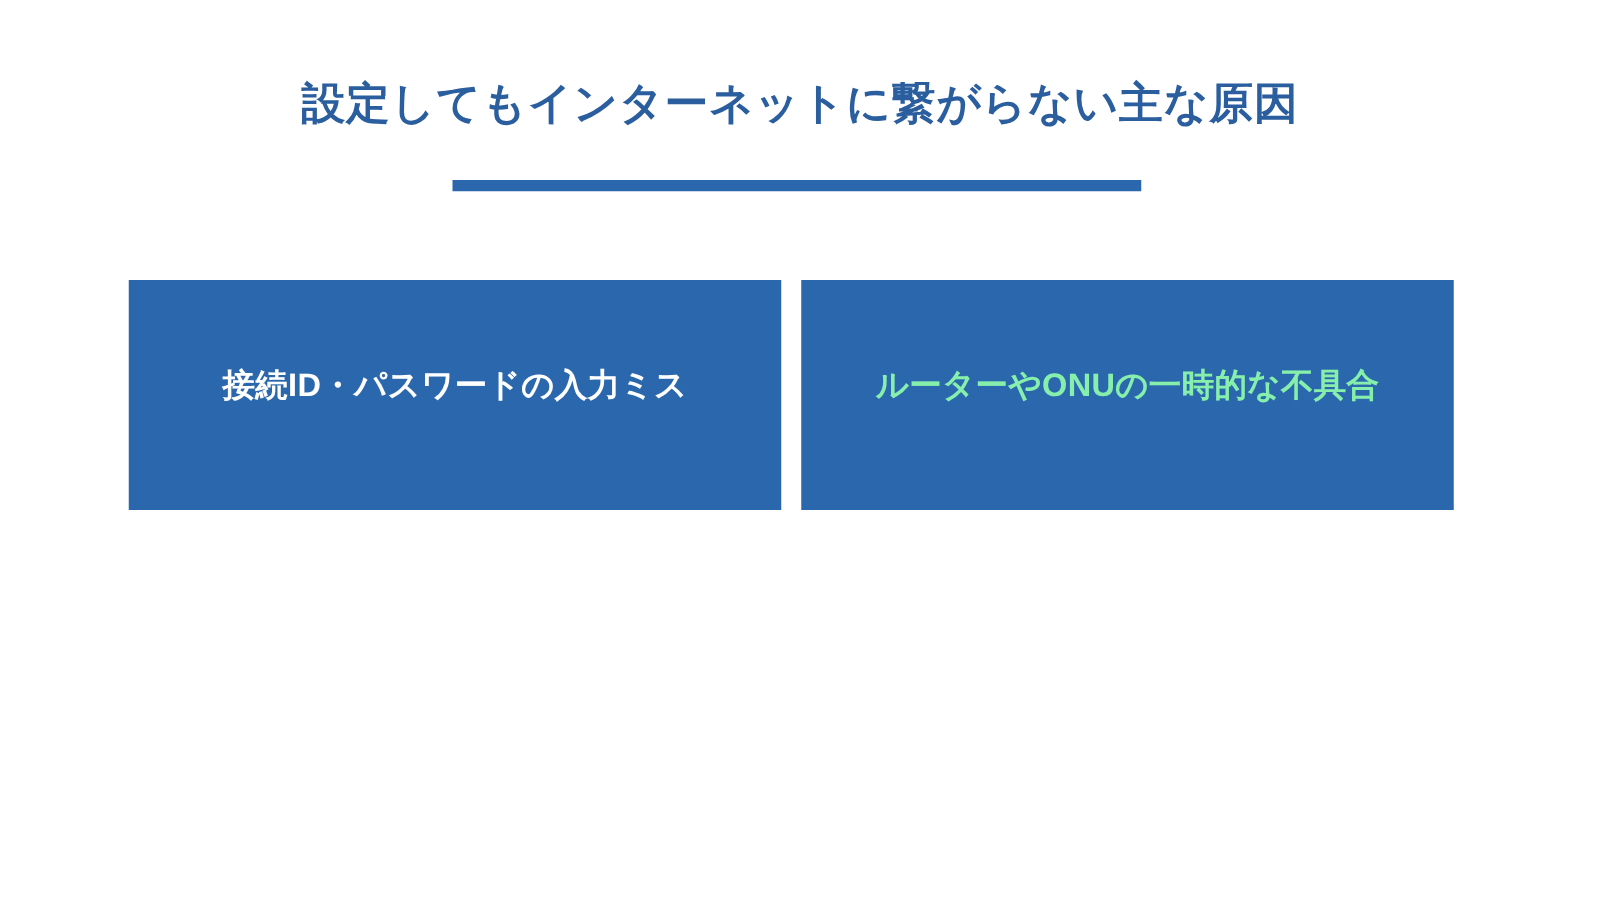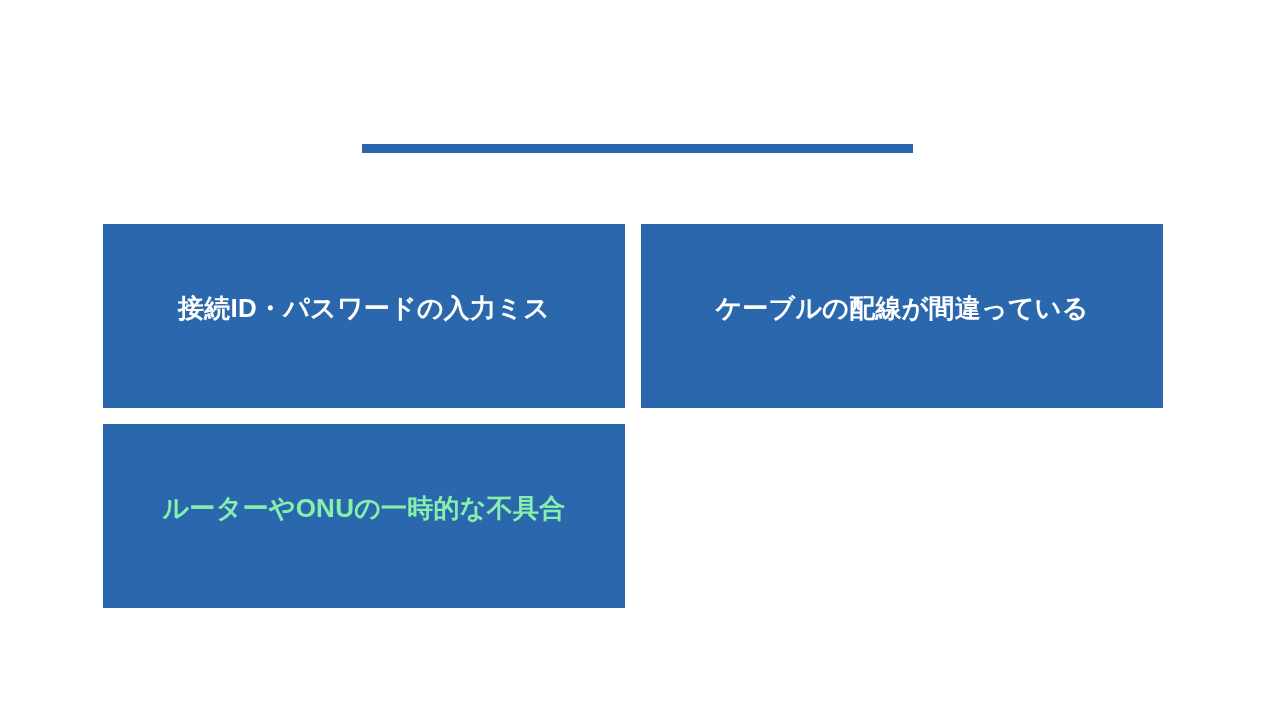--- a/index.html
+++ b/index.html
@@ -79,32 +79,30 @@
     line-height: 1.38;
     letter-spacing: 0.01em;
     white-space: pre-line;
   }
 </style>
 </head>
 <body>
 
 <div class="slide" style="background: rgb(255, 255, 255);">
 
+  <div class="slide-title" style="color: rgb(42, 94, 158);">設定してもインターネットに繋がらない主な原因</div>
 
   <div class="title-accent-bar" style="background: rgb(42, 103, 173);"></div>
 
   <div class="card-grid">
 
     <div class="cause-card" style="background: rgb(42, 103, 173);">
       <span class="cause-card-label" style="color: rgb(255, 255, 255);">接続ID・パスワードの入力ミス</span>
     </div>
 
-    <div class="cause-card" style="background: rgb(42, 103, 173);">
-      <span class="cause-card-label" style="color: rgb(255, 255, 255);">ケーブルの配線が間違っている</span>
-    </div>
 
     <div class="cause-card" style="background: rgb(42, 103, 173);">
       <span class="cause-card-label" style="color: #86efac;">ルーターやONUの一時的な不具合</span>
     </div>
 
 
   </div>
 </div>
 
 </body></html>

